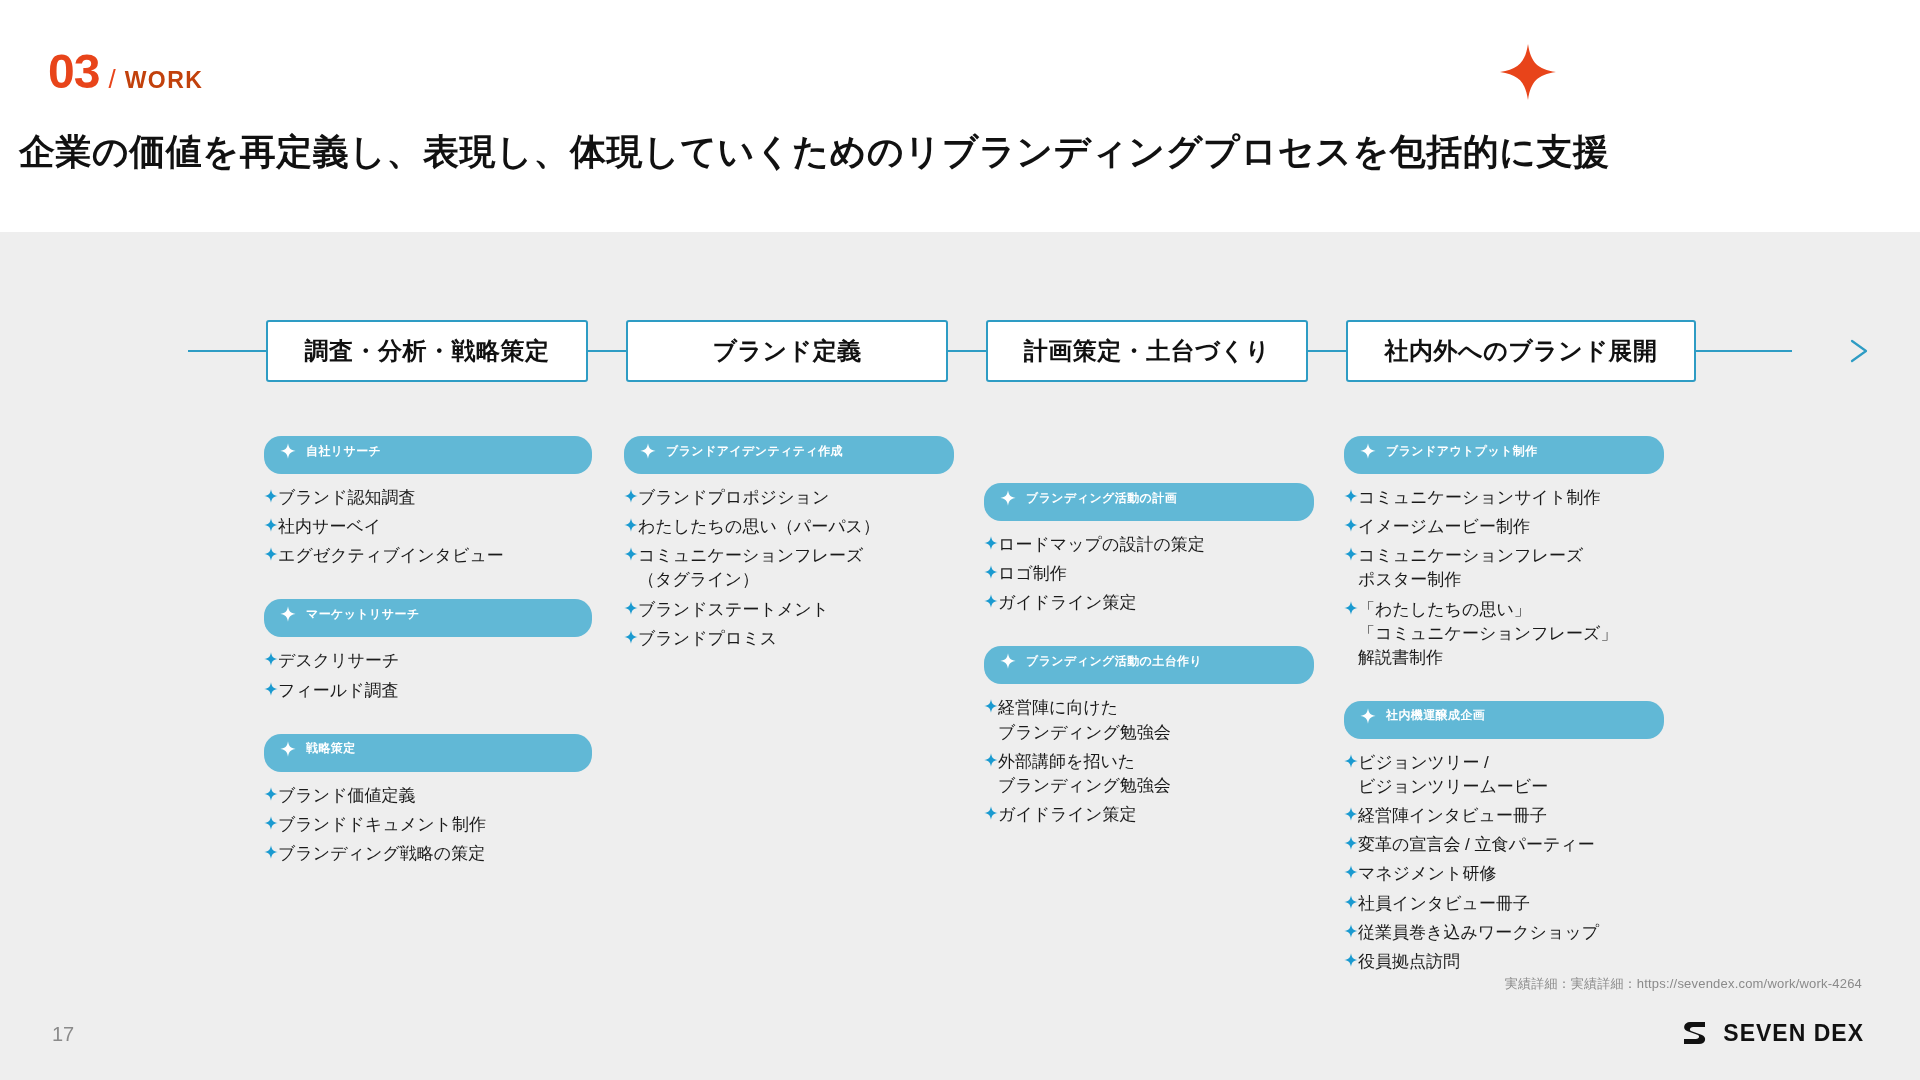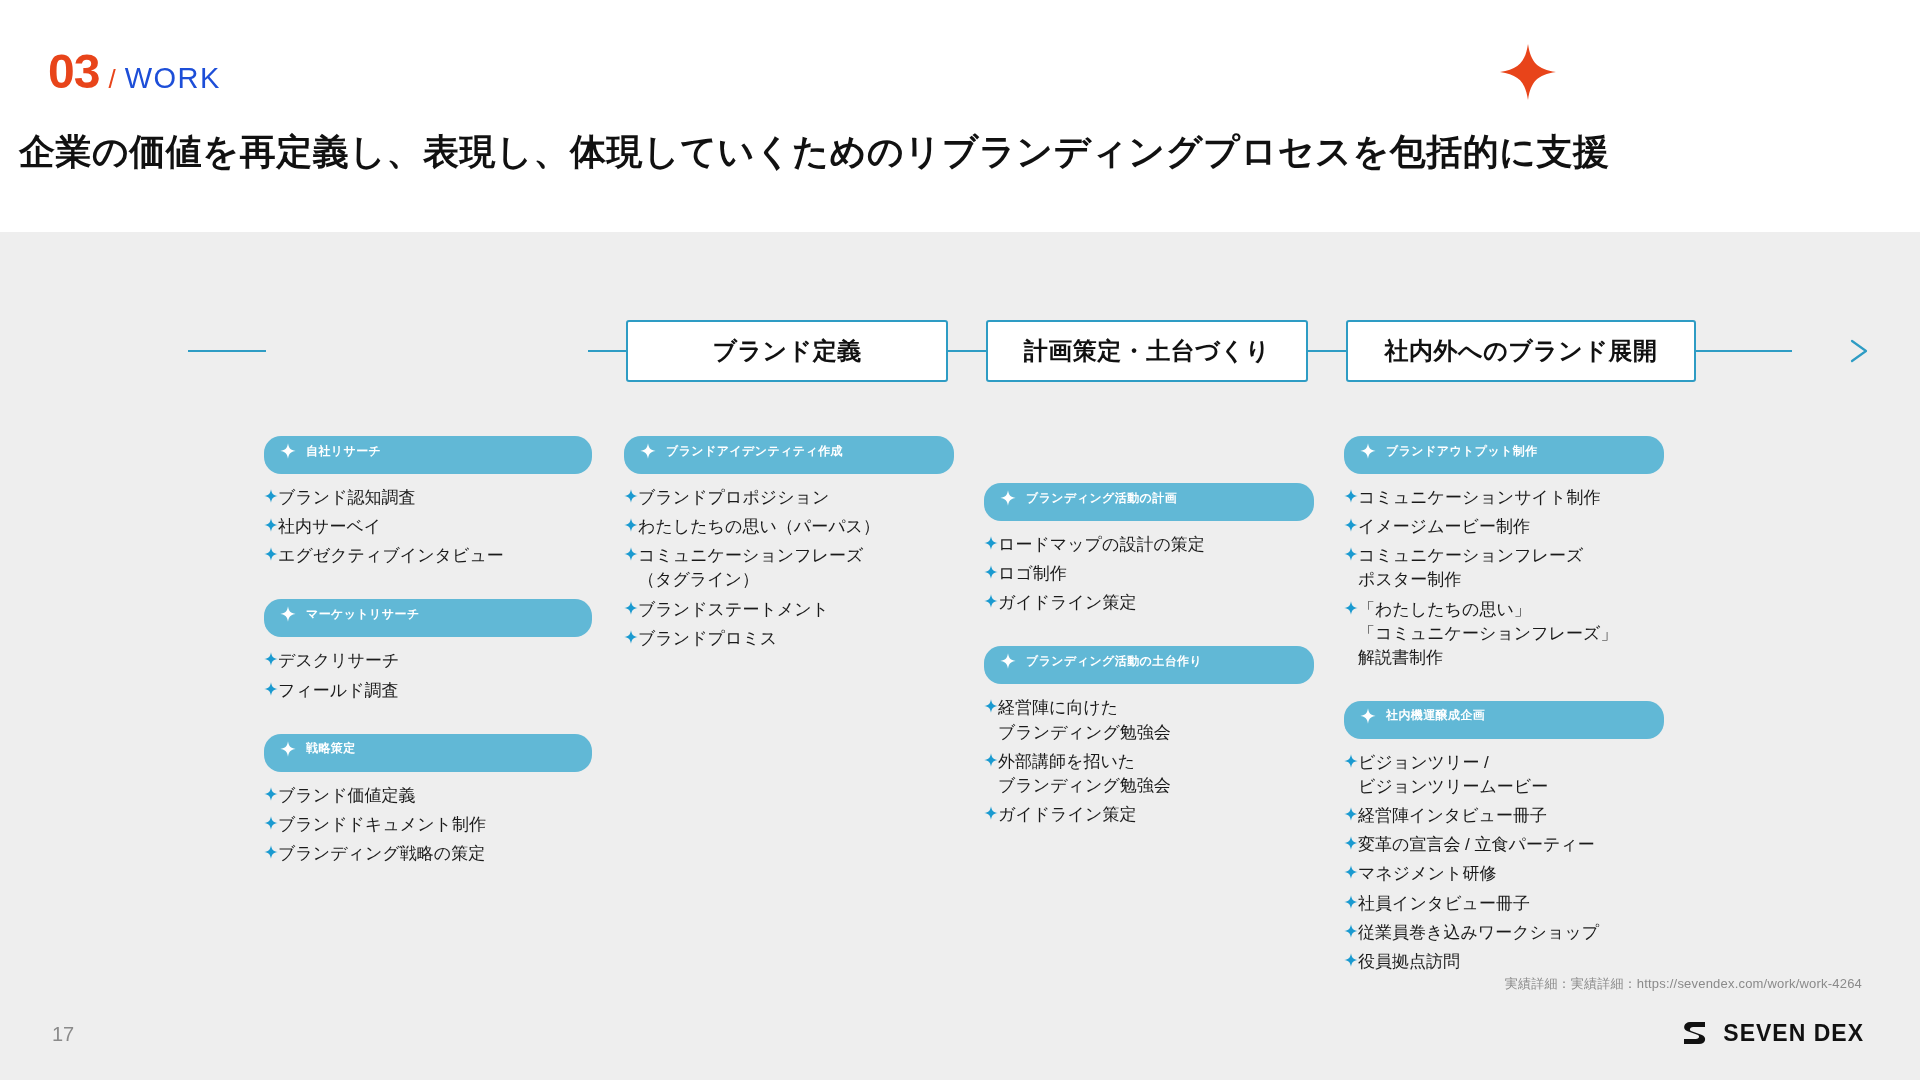--- a/index.html
+++ b/index.html
@@ -10,21 +10,21 @@
     overflow:hidden;
     position:relative;
   }
   .slide{position:relative;width:1920px;height:1080px;}
 
   
   .header{position:absolute;left:0;top:0;width:1612px;height:232px;background:#ffffff;}
   .sec{position:absolute;left:48px;top:48px;display:flex;align-items:baseline;gap:9px;}
   .sec-num{font-size:48px;font-weight:bold;color:#e8441a;letter-spacing:-1px;line-height:1;}
   .sec-slash{font-size:26px;color:#e8441a;font-weight:400;line-height:1;}
-  .sec-label{font-size:29px;font-weight:normal;color:#1d4ed8;letter-spacing:1.5px;line-height:1;}
+  .sec-label{font-size:23px;font-weight:bold;color:#c2410c;letter-spacing:1.5px;line-height:1;}
 
   .spark-tr{position:absolute;right:56px;top:44px;width:56px;height:56px;}
 
   .page-title{
     position:absolute;left:0;top:128px;width:1920px;
     font-size:36px;font-weight:bold;color:#111111;letter-spacing:0.5px;
     white-space:nowrap;
     padding-left:19px;
   }
 
@@ -89,20 +89,21 @@
       <svg viewBox="0 0 100 100" width="56" height="56" aria-hidden="true">
         <path d="M50 0 C55 33 67 45 100 50 C67 55 55 67 50 100 C45 67 33 55 0 50 C33 45 45 33 50 0 Z" fill="#e8441a"></path>
       </svg>
     </div>
 
     <div class="page-title">企業の価値を再定義し、表現し、体現していくためのリブランディングプロセスを包括的に支援</div>
   </div>
 
   <div class="flow">
     <div class="flow-line" style="left:188px;width:78px;"></div>
+    <div class="flow-box" style="left:266px;width:322px;">調査・分析・戦略策定</div>
     <div class="flow-line" style="left:588px;width:38px;"></div>
     <div class="flow-box" style="left:626px;width:322px;">ブランド定義</div>
     <div class="flow-line" style="left:948px;width:38px;"></div>
     <div class="flow-box" style="left:986px;width:322px;">計画策定・土台づくり</div>
     <div class="flow-line" style="left:1308px;width:38px;"></div>
     <div class="flow-box" style="left:1346px;width:350px;">社内外へのブランド展開</div>
     <div class="flow-line" style="left:1696px;width:96px;"></div>
     <svg class="flow-arrow" viewBox="0 0 26 26">
       <path d="M4 3 L18 13 L4 23" fill="none" stroke="#2e9cc4" stroke-width="2.2" stroke-linecap="round" stroke-linejoin="round"></path>
     </svg>

